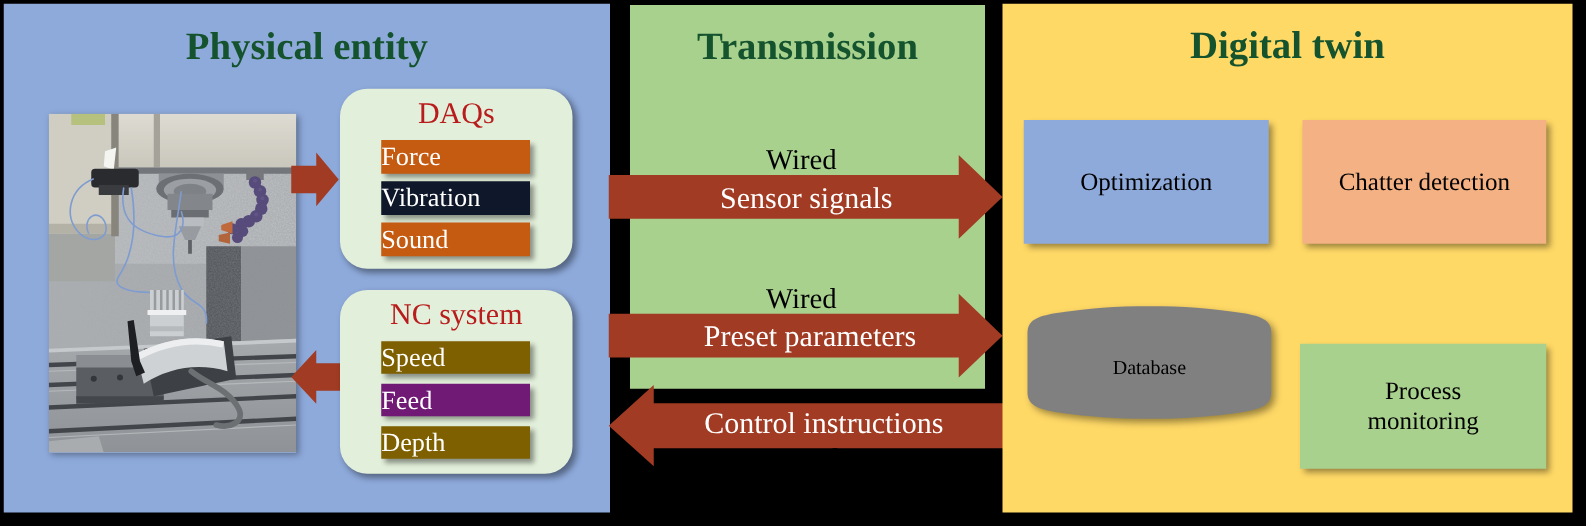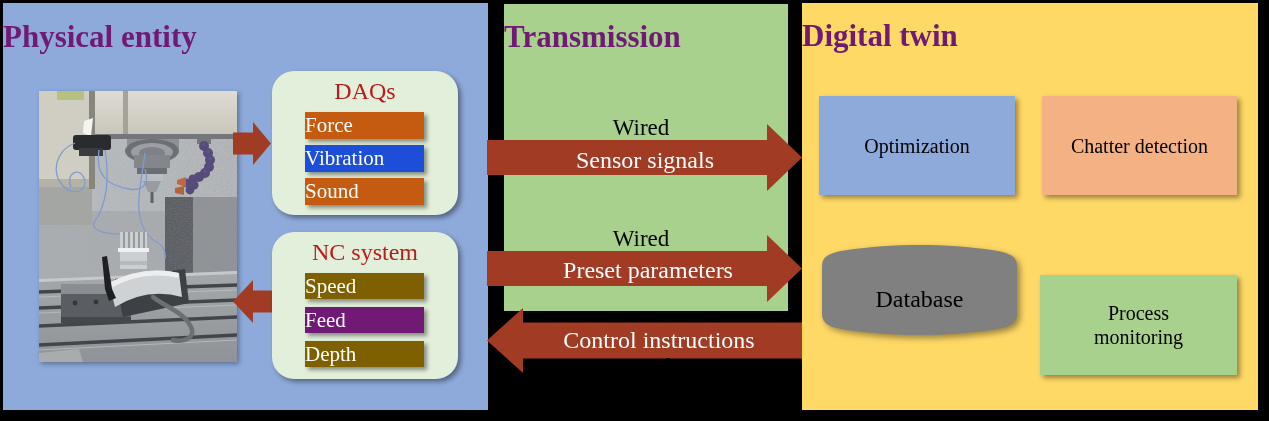--- a/index.html
+++ b/index.html
@@ -1,42 +1,42 @@
 <!DOCTYPE html>
 <html><head>
 <meta charset="utf-8">
 <style>
   * { margin:0; padding:0; box-sizing:border-box; }
   html,body { width:1269px; height:421px; }
   body { background:#000; position:relative; overflow:hidden;
          font-family:"Liberation Serif", serif; }
   .panel { position:absolute; }
-  .panel-title { position:absolute; left:0; right:0; text-align:left;
-                 font-weight:bold; font-size:31px; color:#701a75; }
+  .panel-title { position:absolute; left:0; right:0; text-align:center;
+                 font-weight:bold; font-size:31px; color:#14532d; }
   .group-box { position:absolute; border-radius:22px;
                box-shadow:3px 3px 5px rgba(0,0,0,0.40); }
   .group-title { position:absolute; left:0; right:0; top:7px; text-align:center;
                  font-size:24px; color:#b91c1c; }
   .chip { position:absolute; left:33px; width:119px; height:27px;
           display:flex; align-items:center; 
           color:#fff; font-size:21px;
           box-shadow:3px 3px 4px rgba(0,0,0,0.40); }
   .arrow-svg { position:absolute; overflow:visible; }
   .arrow-label { position:absolute; color:#fff; font-size:24px;
                  text-align:center; white-space:nowrap;
                  transform:translate(-50%,-50%); }
   .wired-label { position:absolute; color:#000; font-size:23px;
                  text-align:center; white-space:nowrap;
                  transform:translate(-50%,-50%); }
   .node { position:absolute; display:flex; align-items:center; justify-content:center;
           text-align:center; font-size:20px; color:#000; line-height:1.2;
           box-shadow:3px 3px 5px rgba(0,0,0,0.40); }
   .db-wrap { position:absolute; }
   .db-label { position:absolute; left:0; right:0; text-align:center;
-              font-size:24px; color:#000; }
+              font-size:16px; color:#000; }
   .photo { position:absolute; box-shadow:2px 2px 5px rgba(0,0,0,0.35); }
 </style>
 </head>
 <body>
 
 <div class="panel" style="left: 3px; top: 3px; width: 485px; height: 407px; background-color: rgb(142, 170, 219);">
   <div class="panel-title" style="top:16px;">Physical entity</div>
 </div>
 
 <svg class="photo" style="left:39px; top:91px;" width="198" height="271" viewBox="0 0 198 271">
@@ -169,21 +169,21 @@
 </svg>
 <svg class="arrow-svg" style="left:233px; top:280px;" width="40" height="43" viewBox="0 0 40 43">
   <polygon points="40,10.5 20,10.5 20,0 0,21.5 20,43 20,32.5 40,32.5" fill="#A13B23"></polygon>
 </svg>
 
 <div class="group-box" style="left: 272px; top: 71px; width: 186px; height: 144px; background-color: rgb(226, 239, 218);">
   <div class="group-title">DAQs</div>
   <div class="chip" style="top: 41px; background-color: rgb(197, 90, 17);">
     <span>Force</span>
   </div>
-  <div class="chip" style="top: 74px; background-color: #1d4ed8;">
+  <div class="chip" style="top: 74px; background-color: #0f172a;">
     <span>Vibration</span>
   </div>
   <div class="chip" style="top: 107px; background-color: rgb(197, 90, 17);">
     <span>Sound</span>
   </div>
 </div>
 
 <div class="group-box" style="left: 272px; top: 232px; width: 186px; height: 147px; background-color: rgb(226, 239, 218);">
   <div class="group-title">NC system</div>
   <div class="chip" style="top: 41px; height: 26px; background-color: rgb(127, 96, 0);">

